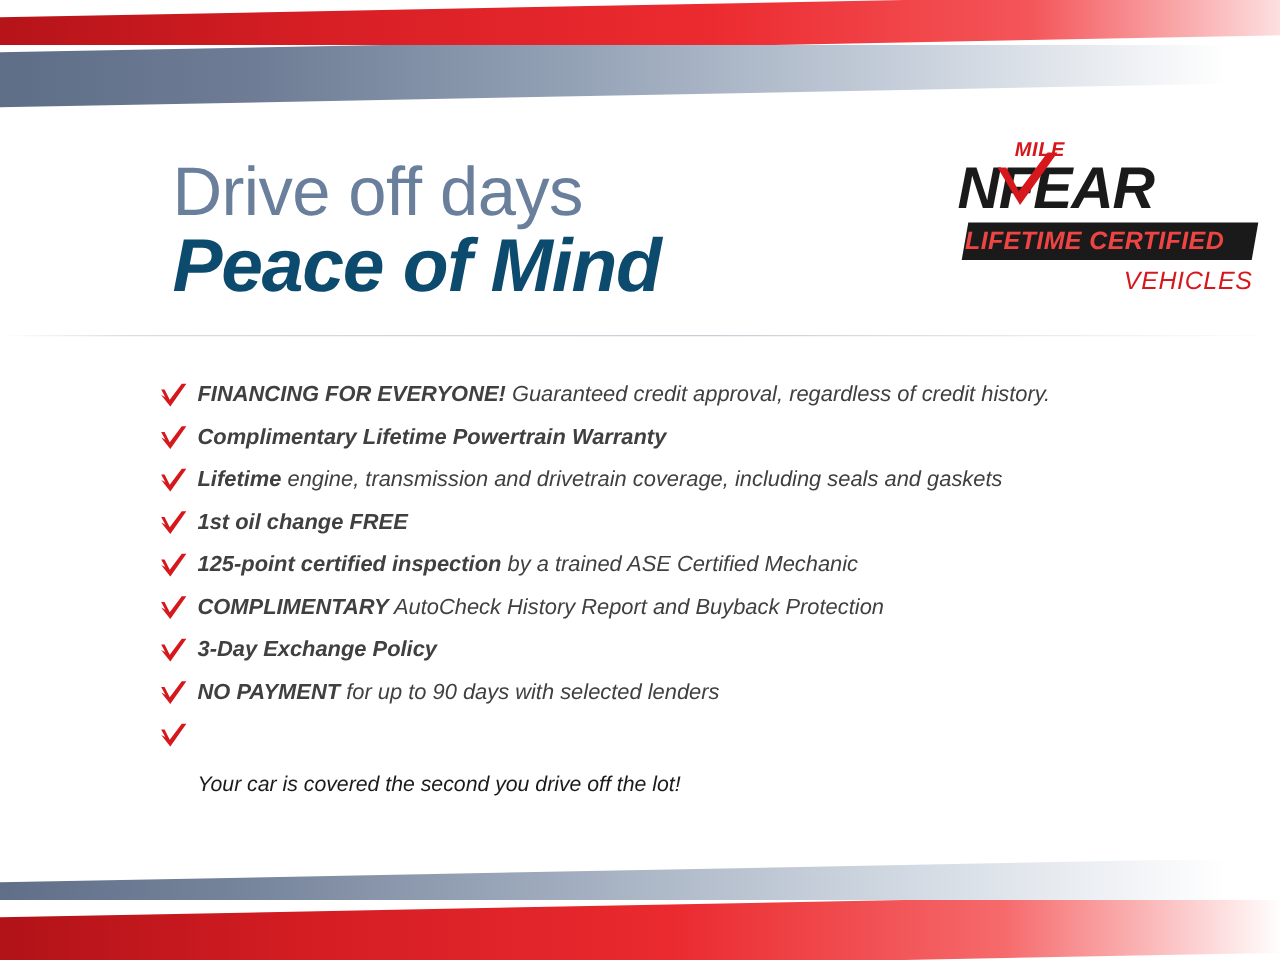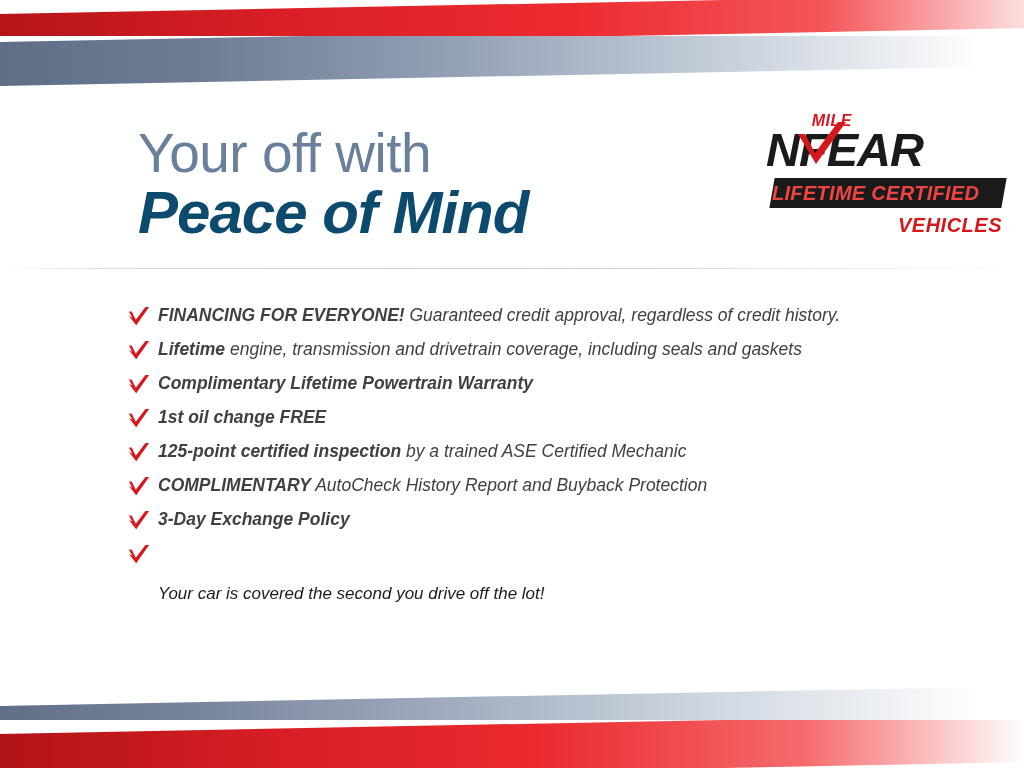--- a/index.html
+++ b/index.html
@@ -191,21 +191,21 @@
     font-size: 20px;
     font-weight: 800;
     font-style: italic;
     letter-spacing: 0.3px;
   }
   .logo .vehicles {
     position: absolute;
     right: 2px;
     top: 110px;
     font-size: 20px;
-    font-weight: 700;
+    font-weight: 400;
     font-style: italic;
     color: #d6181d;
     letter-spacing: 0.5px;
   }
 
   
   .list {
     position: absolute;
     left: 128px;
     top: 305px;
@@ -242,21 +242,21 @@
 </style>
 </head>
 <body>
 
 <div class="poster">
 
   <div class="top-red"></div>
   <div class="top-grey"></div>
 
   <div class="headline">
-    <div class="line1">Your off with</div>
+    <div class="line1">Drive off days</div>
     <div class="line2">Peace of Mind</div>
   </div>
   <div class="headline-rule"></div>
 
   <div class="logo">
     <div class="kunes">MILE</div>
     <div class="nofear">
       <span>N</span><span>FEAR</span>
     </div>
     <svg class="fearcheck" viewBox="0 0 56 56">
@@ -275,36 +275,36 @@
         <path d="M1 11 L9 21 L7 14 Z" fill="#d6181d"></path>
       </svg>
       <div class="item-text"><span class="b">FINANCING FOR EVERYONE!</span><span> Guaranteed credit approval, regardless of credit history.</span></div>
     </div>
 
     <div class="item">
       <svg class="check" viewBox="0 0 24 24">
         <path d="M1 6 L9 21 L23 1 L19 1 L8.5 15 L4 6 Z" fill="#d6181d"></path>
         <path d="M1 11 L9 21 L7 14 Z" fill="#d6181d"></path>
       </svg>
+      <div class="item-text"><span class="b">Complimentary Lifetime Powertrain Warranty</span><span></span></div>
+    </div>
+
+    <div class="item">
+      <svg class="check" viewBox="0 0 24 24">
+        <path d="M1 6 L9 21 L23 1 L19 1 L8.5 15 L4 6 Z" fill="#d6181d"></path>
+        <path d="M1 11 L9 21 L7 14 Z" fill="#d6181d"></path>
+      </svg>
       <div class="item-text"><span class="b">Lifetime</span><span> engine, transmission and drivetrain coverage, including seals and gaskets</span></div>
     </div>
 
     <div class="item">
       <svg class="check" viewBox="0 0 24 24">
         <path d="M1 6 L9 21 L23 1 L19 1 L8.5 15 L4 6 Z" fill="#d6181d"></path>
         <path d="M1 11 L9 21 L7 14 Z" fill="#d6181d"></path>
       </svg>
-      <div class="item-text"><span class="b">Complimentary Lifetime Powertrain Warranty</span><span></span></div>
-    </div>
-
-    <div class="item">
-      <svg class="check" viewBox="0 0 24 24">
-        <path d="M1 6 L9 21 L23 1 L19 1 L8.5 15 L4 6 Z" fill="#d6181d"></path>
-        <path d="M1 11 L9 21 L7 14 Z" fill="#d6181d"></path>
-      </svg>
       <div class="item-text"><span class="b">1st oil change FREE</span><span></span></div>
     </div>
 
     <div class="item">
       <svg class="check" viewBox="0 0 24 24">
         <path d="M1 6 L9 21 L23 1 L19 1 L8.5 15 L4 6 Z" fill="#d6181d"></path>
         <path d="M1 11 L9 21 L7 14 Z" fill="#d6181d"></path>
       </svg>
       <div class="item-text"><span class="b">125-point certified inspection</span><span> by a trained ASE Certified Mechanic</span></div>
     </div>
@@ -318,20 +318,27 @@
     </div>
 
     <div class="item">
       <svg class="check" viewBox="0 0 24 24">
         <path d="M1 6 L9 21 L23 1 L19 1 L8.5 15 L4 6 Z" fill="#d6181d"></path>
         <path d="M1 11 L9 21 L7 14 Z" fill="#d6181d"></path>
       </svg>
       <div class="item-text"><span class="b">3-Day Exchange Policy</span><span></span></div>
     </div>
 
+    <div class="item">
+      <svg class="check" viewBox="0 0 24 24">
+        <path d="M1 6 L9 21 L23 1 L19 1 L8.5 15 L4 6 Z" fill="#d6181d"></path>
+        <path d="M1 11 L9 21 L7 14 Z" fill="#d6181d"></path>
+      </svg>
+      <div class="item-text"><span class="b">NO PAYMENT</span><span> for up to 90 days with selected lenders</span></div>
+    </div>
 
     <div class="item">
       <svg class="check" viewBox="0 0 24 24">
         <path d="M1 6 L9 21 L23 1 L19 1 L8.5 15 L4 6 Z" fill="#d6181d"></path>
         <path d="M1 11 L9 21 L7 14 Z" fill="#d6181d"></path>
       </svg>
     </div>
     <div class="sub">Your car is covered the second you drive off the lot!</div>
 
   </div>

